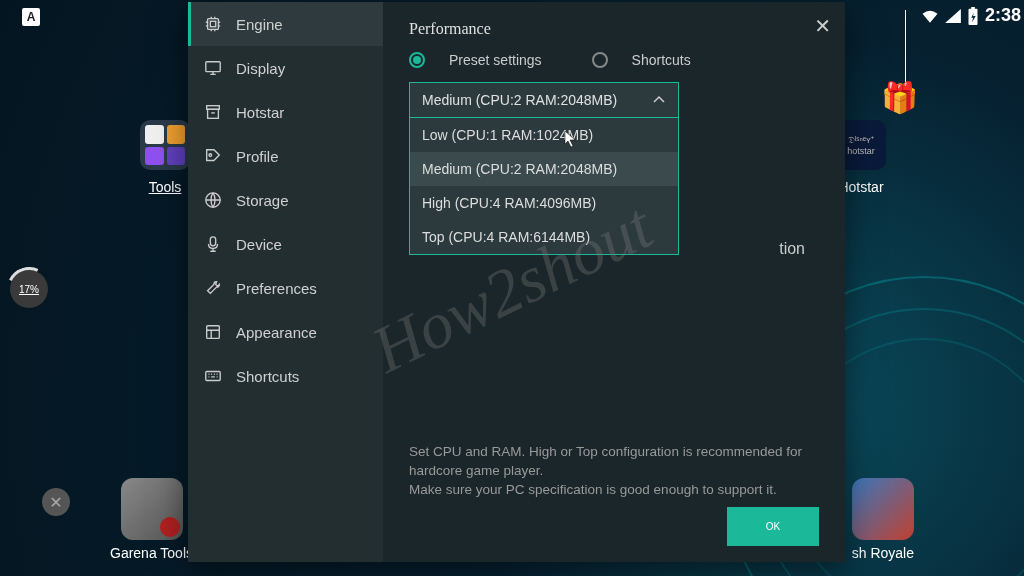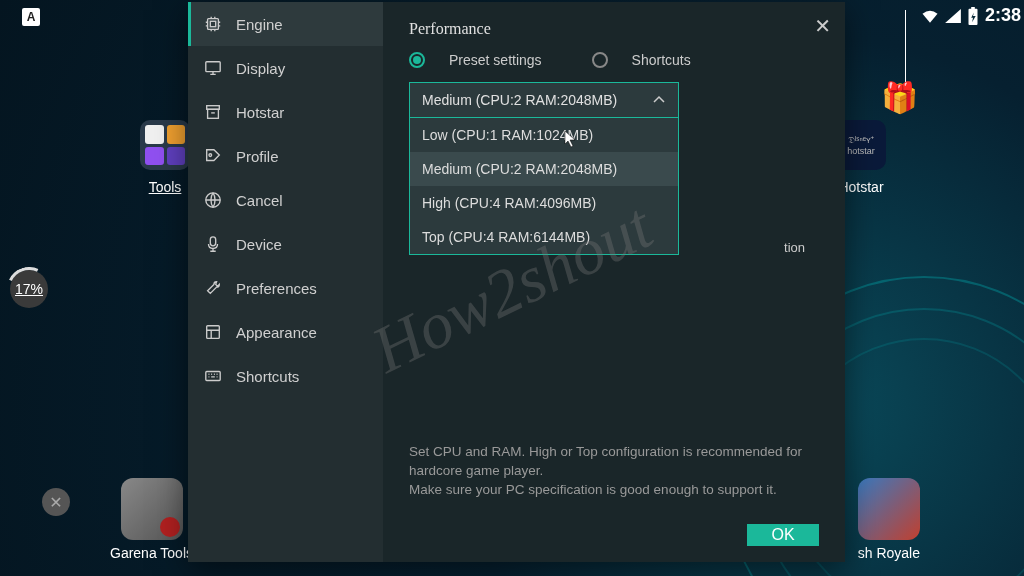--- a/index.html
+++ b/index.html
@@ -138,21 +138,21 @@
   top: 270px;
   left: 10px;
   width: 38px;
   height: 38px;
   border-radius: 50%;
   background: #3a3a3a;
   display: flex;
   align-items: center;
   justify-content: center;
   color: white;
-  font-size: 14px;
+  font-size: 10px;
   text-decoration: underline;
 }
 .pct-circle::before {
   content:'';
   position:absolute;
   inset:-3px;
   border-radius:50%;
   border:3px solid transparent;
   border-top:3px solid #ddd;
   transform:rotate(-20deg);
@@ -179,21 +179,21 @@
   position: absolute;
   bottom: 15px;
   display: flex;
   flex-direction: column;
   align-items: center;
   color: white;
   font-size: 14px;
   gap: 5px;
 }
 .game-left { left: 110px; }
-.game-right { right: 104px; margin-top: 8px; }
+.game-right { right: 110px; margin-top: 8px; }
 .game-thumb {
   width: 62px;
   height: 62px;
   border-radius: 12px;
   background: linear-gradient(135deg, #888, #555);
   position: relative;
   overflow: hidden;
 }
 .game-right .game-thumb { background: linear-gradient(135deg, #3a7ac0, #c04030); }
 .game-badge {
@@ -333,45 +333,45 @@
 }
 .dropdown-option.highlighted {
   background: #3a4a4d;
 }
 
 .hidden-text {
   position: absolute;
   right: 40px;
   top: 238px;
   color: #ccc;
-  font-size: 13px;
+  font-size: 16px;
 }
 
 
 .footer-text {
   position: absolute;
   bottom: 62px;
   left: 26px;
   right: 26px;
   color: #999;
   font-size: 13.5px;
   line-height: 1.4;
 }
 .button-row {
   position: absolute;
   bottom: 16px;
   right: 26px;
   display: flex;
   gap: 14px;
 }
 .btn {
-  padding: 2px 0;
-  width: 72px;
+  padding: 14px 0;
+  width: 92px;
   text-align: center;
-  font-size: 16px;
+  font-size: 10px;
   cursor: pointer;
   color: #e0e0e0;
 }
 .btn-primary { background: #1bb89a; color: #fff;}
 .btn-secondary { background: #3a4548; }
 
 
 .watermark {
   position: absolute;
   top: 50%;
@@ -496,21 +496,21 @@
         </span>
       <span>Profile</span>
     </div>
     <div class="sidebar-item">
       <span class="sidebar-icon">
           <svg width="18" height="18" viewBox="0 0 20 20">
             <circle cx="10" cy="10" r="8"></circle>
             <path d="M2 10h16M10 2c3 4 3 12 0 16M10 2c-3 4-3 12 0 16"></path>
           </svg>
         </span>
-      <span>Cancel</span>
+      <span>Storage</span>
     </div>
     <div class="sidebar-item">
       <span class="sidebar-icon">
           <svg width="18" height="18" viewBox="0 0 20 20">
             <rect x="7" y="2" width="6" height="10" rx="3"></rect>
             <path d="M5 10c0 3 2 5 5 5s5-2 5-5M10 15v3M7 18h6"></path>
           </svg>
         </span>
       <span>Device</span>
     </div>

